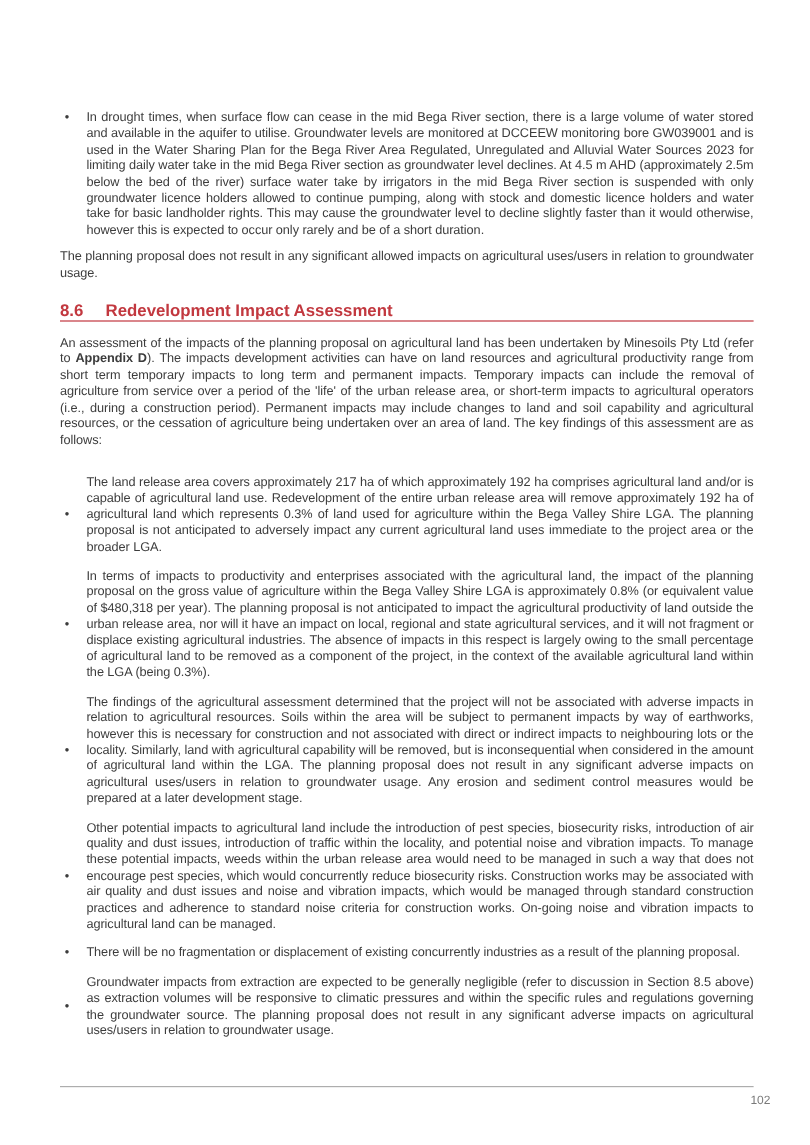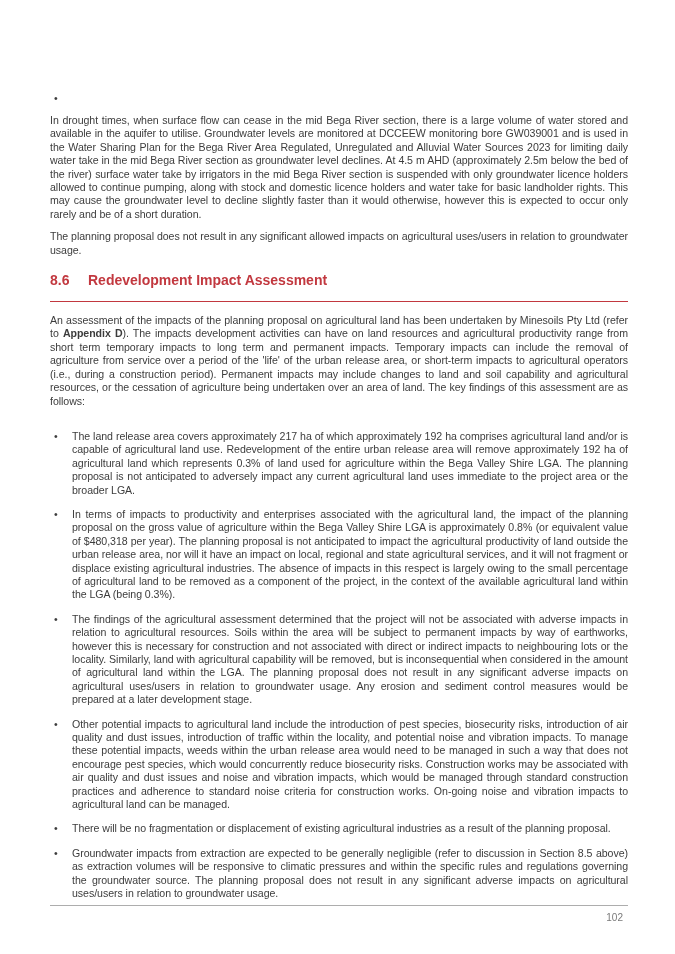--- a/index.html
+++ b/index.html
@@ -28,46 +28,46 @@
     align-items: flex-start;
   }
   .bullet-marker {
     flex: 0 0 22px;
     font-size: 10.6px;
     line-height: 13.4px;
     padding-left: 4px;
   }
   .bullet-marker::before { content: "\2022"; }
   .bullet-text { flex: 1 1 auto; }
-  .intro-bullet { margin-bottom: 9px; flex-direction: column; }
+  .intro-bullet { margin-bottom: 9px; }
   .closing-para { margin-bottom: 15px; }
   .section-heading {
     display: flex;
     align-items: baseline;
     color: #c2383f;
     font-weight: bold;
     font-size: 14px;
     line-height: 17px;
-    padding-bottom: 12px;
+    padding-bottom: 0;
     border-bottom: 1.5px solid #c2383f;
     margin-bottom: 12px;
   }
   .section-number { flex: 0 0 38px; }
   .section-intro { margin-bottom: 22px; }
-  .findings .bullet-item { margin-bottom: 11px; }
+  .findings .bullet-item { margin-bottom: 11px; align-items: center; }
   .footer-rule {
     position: absolute;
     left: 50px;
     right: 47px;
     top: 905px;
     border-top: 1px solid #adadad;
   }
   .page-number {
     position: absolute;
-    right: 52px;
+    right: 33px;
     top: 912px;
     font-size: 10px;
     color: #7a7a7a;
   }
 </style>
 </head>
 <body>
 
 <div class="content">
 
@@ -97,21 +97,21 @@
     <div class="bullet-item">
       <span class="bullet-marker"></span>
       <p class="bullet-text">The findings of the agricultural assessment determined that the project will not be associated with adverse impacts in relation to agricultural resources. Soils within the area will be subject to permanent impacts by way of earthworks, however this is necessary for construction and not associated with direct or indirect impacts to neighbouring lots or the locality. Similarly, land with agricultural capability will be removed, but is inconsequential when considered in the amount of agricultural land within the LGA. The planning proposal does not result in any significant adverse impacts on agricultural uses/users in relation to groundwater usage. Any erosion and sediment control measures would be prepared at a later development stage.</p>
     </div>
     <div class="bullet-item">
       <span class="bullet-marker"></span>
       <p class="bullet-text">Other potential impacts to agricultural land include the introduction of pest species, biosecurity risks, introduction of air quality and dust issues, introduction of traffic within the locality, and potential noise and vibration impacts. To manage these potential impacts, weeds within the urban release area would need to be managed in such a way that does not encourage pest species, which would concurrently reduce biosecurity risks. Construction works may be associated with air quality and dust issues and noise and vibration impacts, which would be managed through standard construction practices and adherence to standard noise criteria for construction works. On-going noise and vibration impacts to agricultural land can be managed.</p>
     </div>
     <div class="bullet-item">
       <span class="bullet-marker"></span>
-      <p class="bullet-text">There will be no fragmentation or displacement of existing agricultural industries as a result of the planning proposal.</p>
+      <p class="bullet-text">There will be no fragmentation or displacement of existing concurrently industries as a result of the planning proposal.</p>
     </div>
     <div class="bullet-item">
       <span class="bullet-marker"></span>
       <p class="bullet-text">Groundwater impacts from extraction are expected to be generally negligible (refer to discussion in Section 8.5 above) as extraction volumes will be responsive to climatic pressures and within the specific rules and regulations governing the groundwater source.  The planning proposal does not result in any significant adverse impacts on agricultural uses/users in relation to groundwater usage.</p>
     </div>
   </div>
 
 </div>
 
 <div class="footer-rule"></div>

